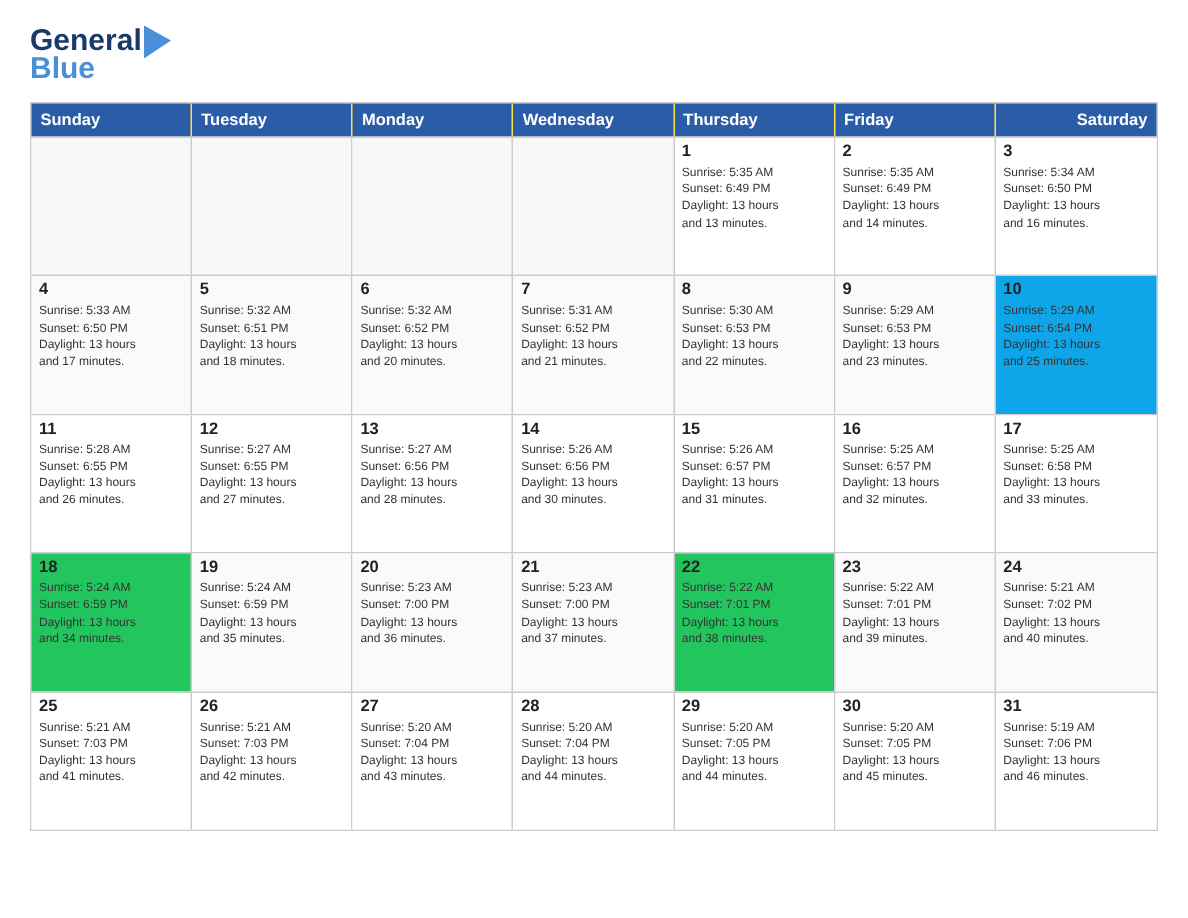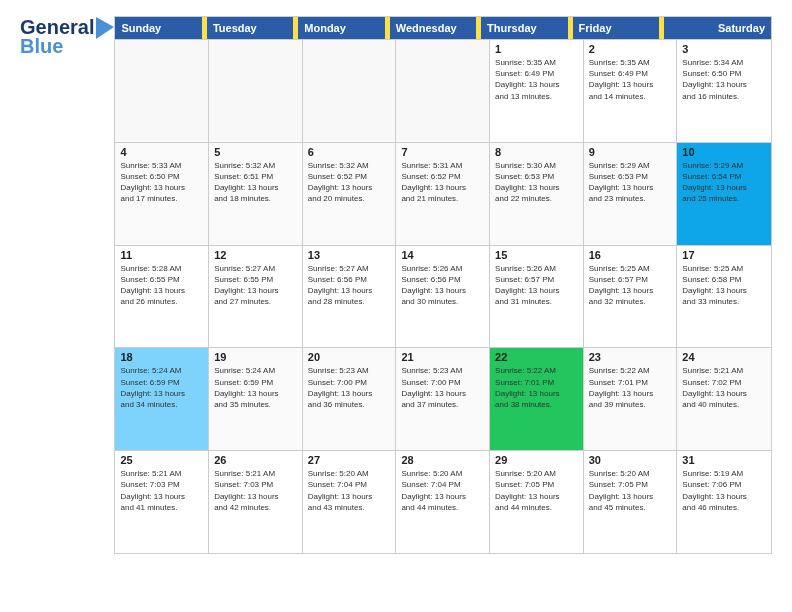--- a/index.html
+++ b/index.html
@@ -8,21 +8,21 @@
       background: #fff;
       width: 792px;
       height: 612px;
       overflow: hidden;
     }
     .page {
       width: 792px;
       height: 566px;
       padding: 16px 20px 12px 20px;
       display: flex;
-      flex-direction: row;
+      flex-direction: column;
     }
     .header {
       display: flex;
       justify-content: space-between;
       align-items: flex-start;
       margin-bottom: 10px;
     }
     .logo {
       display: flex;
       flex-direction: column;
@@ -52,21 +52,21 @@
       display: grid;
       grid-template-columns: repeat(7, 1fr);
       background: #2a5ca8;
     }
     .cal-header-cell {
       color: #fff;
       font-size: 11px;
       font-weight: bold;
       padding: 5px 6px;
       text-align: left;
-      border-right: 5px solid #fde047;
+      border-right: 1px solid #fde047;
     }
     .cal-header-cell:last-child {
       border-right: none;
       margin-left: 48px;
     }
     .cal-body {
       flex: 1;
       display: flex;
       flex-direction: column;
     }
@@ -257,21 +257,21 @@
           </div>
           <div class="cal-cell">
             <div class="day-number">17</div>
             <div class="cell-info" style="white-space: pre-line;">Sunrise: 5:25 AM
 Sunset: 6:58 PM
 Daylight: 13 hours
 and 33 minutes.</div>
           </div>
         </div>
         <div class="cal-row">
-          <div class="cal-cell" style="background: #7dd3fc;">
+          <div class="cal-cell" style="background: #22c55e;">
             <div class="day-number">18</div>
             <div class="cell-info" style="white-space: pre-line;">Sunrise: 5:24 AM
 Sunset: 6:59 PM
 Daylight: 13 hours
 and 34 minutes.</div>
           </div>
           <div class="cal-cell" style="background: rgb(250, 250, 250);">
             <div class="day-number">19</div>
             <div class="cell-info" style="white-space: pre-line;">Sunrise: 5:24 AM
 Sunset: 6:59 PM

